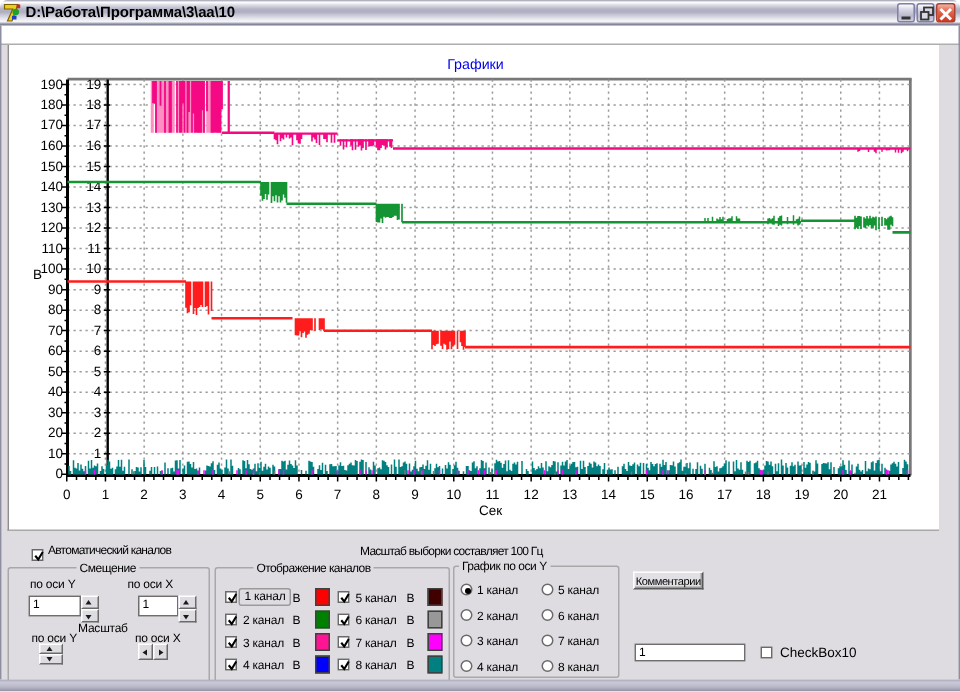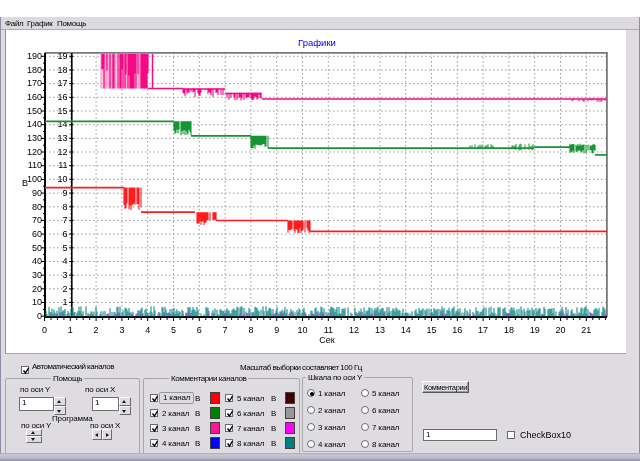--- a/index.html
+++ b/index.html
@@ -33,25 +33,43 @@
 .rdot{position:absolute;left:2px;top:2px;width:4px;height:4px;background:#000;border-radius:50%}
 .sq{position:absolute;width:10px;height:12px;border:1px solid #404040}
 .spin{position:absolute;background:#dedce1;border-top:1px solid #fff;border-left:1px solid #fff;border-right:1px solid #6a6a6a;border-bottom:1px solid #6a6a6a}
 .aru{width:0;height:0;border-left:2.5px solid transparent;border-right:2.5px solid transparent;border-bottom:3.5px solid #1a1a1a;position:absolute;left:2px;top:2px}
 .ard{width:0;height:0;border-left:2.5px solid transparent;border-right:2.5px solid transparent;border-top:3.5px solid #1a1a1a;position:absolute;left:2px;top:2px}
 .arl{width:0;height:0;border-top:2.5px solid transparent;border-bottom:2.5px solid transparent;border-right:3.5px solid #1a1a1a;position:absolute;left:2px;top:2.5px}
 .arr{width:0;height:0;border-top:2.5px solid transparent;border-bottom:2.5px solid transparent;border-left:3.5px solid #1a1a1a;position:absolute;left:3px;top:2.5px}
 .btn{position:absolute;background:#e2e0e5;border-top:1px solid #fdfdfd;border-left:1px solid #fdfdfd;border-right:1px solid #585858;border-bottom:1px solid #585858;box-shadow:inset -1px -1px 0 #9a9a9a;font-size:7.4px;text-align:center;letter-spacing:-0.3px}
 </style></head><body>
 <div id="win">
- <div id="menubar">
-      <span style="left:4px">Файл</span>
-      <span style="left:26px">График</span>
-      <span style="left:56px">Помощь</span>
-    </div>
+ <div id="titlebar">
+  <svg style="position:absolute;left:2px;top:2px" width="13" height="13" viewBox="0 0 13 13">
+   <path d="M1 1h9l-4 11h-3l3.5-8H1z" fill="#e8d020" stroke="#806000" stroke-width="0.8"></path>
+   <circle cx="8.5" cy="6" r="2.2" fill="#20a030"></circle>
+        <rect x="6" y="8.5" width="3" height="2.5" fill="#2040c0"></rect>
+   <rect x="9" y="1" width="2.5" height="2.5" fill="#c03030"></rect>
+  </svg>
+  <div id="title">D:\Работа\Программа\3\аа\10</div>
+  <div class="tbtn" id="bmin">
+        <div style="position:absolute;left:2px;top:8px;width:6px;height:2px;background:#333"></div>
+      </div>
+  <div class="tbtn" id="bmax">
+        <svg width="10" height="10" style="position:absolute;left:1px;top:1px" viewBox="0 0 10 10">
+          <rect x="3" y="1" width="6" height="5" fill="none" stroke="#333" stroke-width="1.2"></rect>
+          <rect x="1" y="4" width="5" height="5" fill="#d8d8e6" stroke="#333" stroke-width="1.2"></rect>
+        </svg>
+      </div>
+  <div class="tbtn" id="bclose">
+        <svg width="11" height="11" style="position:absolute;left:0px;top:1px" viewBox="0 0 11 11">
+          <path d="M2 2l7 7M9 2l-7 7" stroke="#fff" stroke-width="2"></path>
+        </svg>
+      </div>
+ </div>
  <div id="menuline"></div>
  <div id="client">
   <div id="chartpanel"></div>
   <svg id="chartsvg" viewBox="0 0 640 461">
 <line x1="45" y1="52.8" x2="607.8" y2="52.8" stroke="#787878" stroke-width="1.8"></line>
 <line x1="606.9" y1="52.8" x2="606.9" y2="317" stroke="#787878" stroke-width="1.8"></line>
 <line x1="70.3" y1="53" x2="70.3" y2="316" stroke="#9a9a9a" stroke-width="1" stroke-dasharray="1.5 2.5"></line>
 <line x1="96.1" y1="53" x2="96.1" y2="316" stroke="#9a9a9a" stroke-width="1" stroke-dasharray="1.5 2.5"></line>
 <line x1="121.9" y1="53" x2="121.9" y2="316" stroke="#9a9a9a" stroke-width="1" stroke-dasharray="1.5 2.5"></line>
 <line x1="147.7" y1="53" x2="147.7" y2="316" stroke="#9a9a9a" stroke-width="1" stroke-dasharray="1.5 2.5"></line>
@@ -335,54 +353,54 @@
 <path d="M57.0 313.5V316.3M63.0 313.5V316.3M108.0 313.5V316.3M118.0 313.5V316.3M119.0 313.5V316.3M132.0 313.5V316.3M136.0 313.5V316.3M142.0 313.5V316.3M158.0 313.5V316.3M164.0 313.5V316.3M169.0 313.5V316.3M186.0 313.5V316.3M189.0 313.5V316.3M208.0 313.5V316.3M225.0 313.5V316.3M240.0 313.5V316.3M244.0 313.5V316.3M248.0 313.5V316.3M272.0 313.5V316.3M276.0 313.5V316.3M282.0 313.5V316.3M293.0 313.5V316.3M305.0 313.5V316.3M312.0 313.5V316.3M319.0 313.5V316.3M323.0 313.5V316.3M331.0 313.5V316.3M363.0 313.5V316.3M372.0 313.5V316.3M375.0 313.5V316.3M384.0 313.5V316.3M431.0 313.5V316.3M442.0 313.5V316.3M445.0 313.5V316.3M470.0 313.5V316.3M507.0 313.5V316.3M508.0 313.5V316.3M562.0 313.5V316.3M567.0 313.5V316.3M591.0 313.5V316.3M592.0 313.5V316.3M605.0 313.5V316.3" stroke="#ff00ff" stroke-width="1.0" fill="none"></path>
 <path d="M89.0 314.2V316.3M153.0 314.1V316.3M169.0 315.2V316.3M173.0 314.9V316.3M183.0 313.8V316.3M270.0 313.5V316.3M281.0 313.7V316.3M289.0 314.0V316.3M327.0 314.6V316.3M330.0 313.8V316.3M370.0 315.1V316.3M421.0 314.3V316.3M457.0 315.3V316.3M470.0 314.8V316.3M475.0 315.1V316.3M497.0 314.3V316.3M499.0 314.6V316.3M512.0 314.4V316.3M542.0 313.8V316.3M570.0 315.2V316.3" stroke="#777777" stroke-width="1.0" fill="none"></path>  
       </svg>
 <div class="cb" style="left:20px;top:336px">
         <svg width="8" height="8" viewBox="0 0 8 8">
           <path d="M1.5 3.5l2 2.5 3-5" stroke="#000" stroke-width="1.4" fill="none"></path>
         </svg>
       </div>
 <div class="lab" style="left:31px;top:332px;letter-spacing:-0.5px">Автоматический каналов</div>
 <div class="gbox" style="left:4px;top:348px;width:135px;height:78px"></div>
-<div class="lab" style="left:50px;top:344px;background:#dedce1;padding:0 2px;letter-spacing:-0.3px">Помощь</div>
+<div class="lab" style="left:50px;top:344px;background:#dedce1;padding:0 2px;letter-spacing:-0.3px">Смещение</div>
 <div class="lab" style="left:19px;top:355px">по оси Y</div>
 <div class="lab" style="left:84px;top:355px">по оси X</div>
 <div class="edit" style="left:18px;top:367px;width:35px;height:14px">1</div>
 <div class="spin" style="left:53px;top:367px;width:12px;height:9px">
         <div class="aru" style="left:2px;top:2px"></div>
       </div>
 <div class="spin" style="left:53px;top:376px;width:12px;height:9px">
         <div class="ard" style="left:2px;top:3px"></div>
       </div>
 <div class="edit" style="left:91px;top:367px;width:27px;height:14px">1</div>
 <div class="spin" style="left:118px;top:367px;width:12px;height:9px">
         <div class="aru" style="left:2px;top:2px"></div>
       </div>
 <div class="spin" style="left:118px;top:376px;width:12px;height:9px">
         <div class="ard" style="left:2px;top:3px"></div>
       </div>
-<div class="lab" style="left:51px;top:384px">Программа</div>
+<div class="lab" style="left:51px;top:384px">Масштаб</div>
 <div class="lab" style="left:20px;top:391px">по оси Y</div>
 <div class="spin" style="left:25px;top:399px;width:16px;height:7px">
         <div class="aru" style="left:4px;top:1px;border-bottom-width:3px"></div>
       </div>
 <div class="spin" style="left:25px;top:406px;width:16px;height:7px">
         <div class="ard" style="left:4px;top:1px;border-top-width:3px"></div>
       </div>
 <div class="lab" style="left:89px;top:391px">по оси X</div>
 <div class="spin" style="left:91px;top:399px;width:10px;height:11px">
         <div class="arl"></div>
       </div>
 <div class="spin" style="left:101px;top:399px;width:10px;height:11px">
         <div class="arr"></div>
       </div>
 <div class="gbox" style="left:142px;top:348px;width:157px;height:78px"></div>
-<div class="lab" style="left:168px;top:344px;background:#dedce1;padding:0 2px;letter-spacing:-0.4px">Комментарии каналов</div>
+<div class="lab" style="left:168px;top:344px;background:#dedce1;padding:0 2px;letter-spacing:-0.4px">Отображение каналов</div>
 <div class="cb" style="left:149px;top:364px">
         <svg width="8" height="8" viewBox="0 0 8 8">
           <path d="M1.5 3.5l2 2.5 3-5" stroke="#000" stroke-width="1.4" fill="none"></path>
         </svg>
       </div>
 <div class="lab" style="left:158px;top:362px;border:1px solid #9a9a9a;border-radius:2px;padding:0 3px 1px 3px">1 канал</div>
 <div class="lab" style="left:194px;top:364px">В</div>
 <div class="sq" style="left:209px;top:362px;background:#ff0000"></div>
 <div class="cb" style="left:224px;top:364px">
         <svg width="8" height="8" viewBox="0 0 8 8">
@@ -435,21 +453,21 @@
 <div class="cb" style="left:224px;top:409px">
         <svg width="8" height="8" viewBox="0 0 8 8">
           <path d="M1.5 3.5l2 2.5 3-5" stroke="#000" stroke-width="1.4" fill="none"></path>
         </svg>
       </div>
 <div class="lab" style="left:236px;top:409px">8 канал</div>
 <div class="lab" style="left:270px;top:409px">В</div>
 <div class="sq" style="left:284px;top:407px;background:#008080"></div>
 <div class="lab" style="left:239px;top:333px;letter-spacing:-0.5px">Масштаб выборки составляет 100 Гц</div>
 <div class="gbox" style="left:301px;top:347px;width:111px;height:75px"></div>
-<div class="lab" style="left:305px;top:343px;background:#dedce1;padding:0 2px;letter-spacing:-0.3px">Шкала по оси Y</div>
+<div class="lab" style="left:305px;top:343px;background:#dedce1;padding:0 2px;letter-spacing:-0.3px">График по оси Y</div>
 <div class="rb" style="left:306px;top:359px">
         <div class="rdot"></div>
       </div>
 <div class="lab" style="left:317px;top:359px">1 канал</div>
 <div class="rb" style="left:360px;top:359px"></div>
 <div class="lab" style="left:371px;top:359px">5 канал</div>
 <div class="rb" style="left:306px;top:376px"></div>
 <div class="lab" style="left:317px;top:376px">2 канал</div>
 <div class="rb" style="left:360px;top:376px"></div>
 <div class="lab" style="left:371px;top:376px">6 канал</div>

